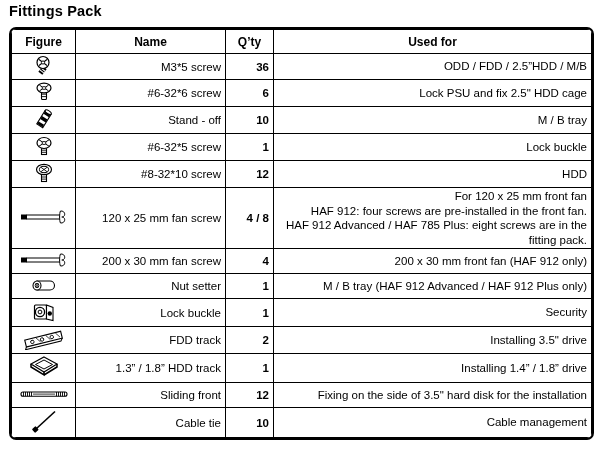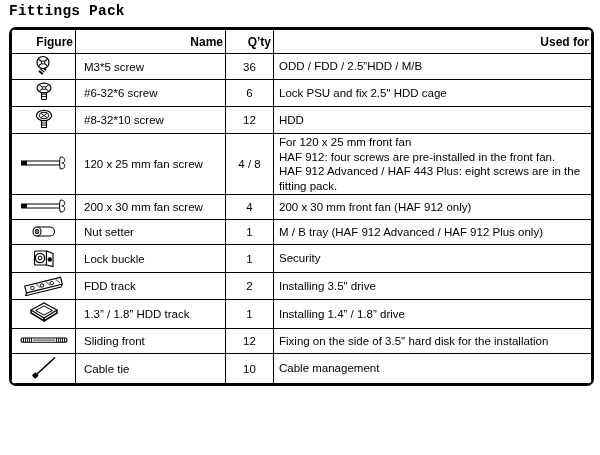--- a/index.html
+++ b/index.html
@@ -1,31 +1,31 @@
 <!DOCTYPE html>
 <html><head>
 <meta charset="utf-8">
 <style>
   html, body { margin:0; padding:0; width:600px; height:455px; background:#fff; overflow:hidden; }
   body { font-family:"Liberation Sans", sans-serif; color:#000; -webkit-font-smoothing:antialiased; }
   .page { padding:2px 0 0 9px; }
-  .title { font-family:Liberation Mono, monospace; font-weight:bold; font-size:14.5px; margin:1px 0 8px 0; letter-spacing:0.2px; }
+  .title { font-family:Liberation Sans, sans-serif; font-weight:bold; font-size:14.5px; margin:1px 0 8px 0; letter-spacing:0.2px; }
   .table-frame { width:581px; border:2px solid #000; border-radius:7px; overflow:hidden; background:#fff; }
   table { border-collapse:collapse; width:100%; table-layout:fixed; }
   th, td { border:1px solid #000; vertical-align:middle; }
-  th { height:21px; font-size:12px; font-weight:bold; text-align:right; padding:1px 2px; }
-  td { height:22px; font-size:11.5px; padding:1px 4px; }
+  th { height:21px; font-size:12px; font-weight:bold; text-align:center; padding:1px 2px; }
+  td { height:22px; font-size:11.5px; padding:1px 4px;text-align:right; }
   col.figure { width:64px; }
   col.name   { width:150px; }
   col.qty    { width:48px; }
   .c-fig  { text-align:center; padding:1px 2px; }
   .c-fig .icon { display:inline-block; line-height:0; }
   .c-fig svg { display:block; margin:0 auto; }
   .c-name { padding-left:8px; }
-  .c-qty  { text-align:center; }
+  .c-qty  { text-align:right;font-weight:bold; }
   .c-used { padding-left:5px; white-space:pre-line; line-height:14.5px; }
 </style>
 </head>
 <body>
 
 <div class="page">
   <div class="title">Fittings Pack</div>
 
   <div class="table-frame">
     <table>
@@ -67,21 +67,48 @@
                   <line x1="8.5" y1="15.6" x2="13.5" y2="15.6" stroke="#000" stroke-width="0.9"></line>
                   <ellipse cx="11" cy="7" rx="7" ry="4.8" fill="#fff" stroke="#000" stroke-width="1.2"></ellipse>
                   <path d="M6.5 4.2 L15.5 9.8 M15.5 4.2 L6.5 9.8" stroke="#000" stroke-width="1"></path>
                   <ellipse cx="11" cy="7" rx="2" ry="1.4" fill="#fff" stroke="#000" stroke-width="0.9"></ellipse>
                 </svg></span></td>
       <td class="c-name">#6-32*6 screw</td>
       <td class="c-qty">6</td>
       <td class="c-used">Lock PSU and fix 2.5" HDD cage</td>
     </tr>
 
-
+    <tr>
+      <td class="c-fig"><span class="icon"><svg width="22" height="22" viewBox="0 0 22 22">
+                  <g transform="rotate(32 11 11)">
+                    <rect x="7.5" y="3" width="7" height="16" fill="#fff" stroke="#000" stroke-width="1.1"></rect>
+                    <rect x="7.8" y="3.4" width="6.4" height="3.4" fill="#000"></rect>
+                    <rect x="7.8" y="9.6" width="6.4" height="3.4" fill="#000"></rect>
+                    <rect x="7.8" y="15.9" width="6.4" height="2.8" fill="#000"></rect>
+                    <ellipse cx="11" cy="3" rx="3.5" ry="1.5" fill="#fff" stroke="#000" stroke-width="1"></ellipse>
+                  </g>
+                </svg></span></td>
+      <td class="c-name">Stand - off</td>
+      <td class="c-qty">10</td>
+      <td class="c-used">M / B tray</td>
+    </tr>
+
+    <tr>
+      <td class="c-fig"><span class="icon"><svg width="22" height="22" viewBox="0 0 22 22">
+                  <rect x="8.5" y="13" width="5" height="6.5" fill="#fff" stroke="#000" stroke-width="1.1"></rect>
+                  <line x1="8.5" y1="15.2" x2="13.5" y2="15.2" stroke="#000" stroke-width="0.9"></line>
+                  <line x1="8.5" y1="17.3" x2="13.5" y2="17.3" stroke="#000" stroke-width="0.9"></line>
+                  <ellipse cx="11" cy="8" rx="7" ry="5.5" fill="#fff" stroke="#000" stroke-width="1.2"></ellipse>
+                  <path d="M6 4.8 L16 11.2 M16 4.8 L6 11.2" stroke="#000" stroke-width="1"></path>
+                  <ellipse cx="11" cy="8" rx="2" ry="1.5" fill="#fff" stroke="#000" stroke-width="0.9"></ellipse>
+                </svg></span></td>
+      <td class="c-name">#6-32*5 screw</td>
+      <td class="c-qty">1</td>
+      <td class="c-used">Lock buckle</td>
+    </tr>
 
     <tr>
       <td class="c-fig"><span class="icon"><svg width="22" height="22" viewBox="0 0 22 22">
                   <rect x="8.5" y="12.5" width="5" height="7" fill="#fff" stroke="#000" stroke-width="1.1"></rect>
                   <line x1="8.5" y1="15" x2="13.5" y2="15" stroke="#000" stroke-width="0.9"></line>
                   <line x1="8.5" y1="17.1" x2="13.5" y2="17.1" stroke="#000" stroke-width="0.9"></line>
                   <ellipse cx="11" cy="7.5" rx="7.5" ry="5.2" fill="#fff" stroke="#000" stroke-width="1.2"></ellipse>
                   <ellipse cx="11" cy="7.5" rx="4.6" ry="3.2" fill="#fff" stroke="#000" stroke-width="1"></ellipse>
                   <path d="M7.8 5.2 L14.2 9.8 M14.2 5.2 L7.8 9.8" stroke="#000" stroke-width="0.9"></path>
                 </svg></span></td>
@@ -93,21 +120,21 @@
     <tr>
       <td class="c-fig"><span class="icon"><svg width="48" height="16" viewBox="0 0 48 16">
                   <rect x="1" y="5.5" width="5.5" height="5" fill="#000"></rect>
                   <rect x="6.5" y="6" width="33.5" height="4" fill="#fff" stroke="#000" stroke-width="1"></rect>
                   <path d="M41 2 C45.8 2 45.8 8 41.8 8 C45.8 8 45.8 14 41 14 L40.5 14 C39.3 12 39.3 4 40.5 2 Z" fill="#fff" stroke="#000" stroke-width="1"></path>
                 </svg></span></td>
       <td class="c-name">120 x 25 mm fan screw</td>
       <td class="c-qty">4 / 8</td>
       <td class="c-used">For 120 x 25 mm front fan
 HAF 912: four screws are pre-installed in the front fan.
-HAF 912 Advanced / HAF 443 Plus: eight screws are in the fitting pack.</td>
+HAF 912 Advanced / HAF 785 Plus: eight screws are in the fitting pack.</td>
     </tr>
 
     <tr>
       <td class="c-fig"><span class="icon"><svg width="48" height="16" viewBox="0 0 48 16">
                   <rect x="1" y="5.5" width="5.5" height="5" fill="#000"></rect>
                   <rect x="6.5" y="6" width="33.5" height="4" fill="#fff" stroke="#000" stroke-width="1"></rect>
                   <path d="M41 2 C45.8 2 45.8 8 41.8 8 C45.8 8 45.8 14 41 14 L40.5 14 C39.3 12 39.3 4 40.5 2 Z" fill="#fff" stroke="#000" stroke-width="1"></path>
                 </svg></span></td>
       <td class="c-name">200 x 30 mm fan screw</td>
       <td class="c-qty">4</td>

